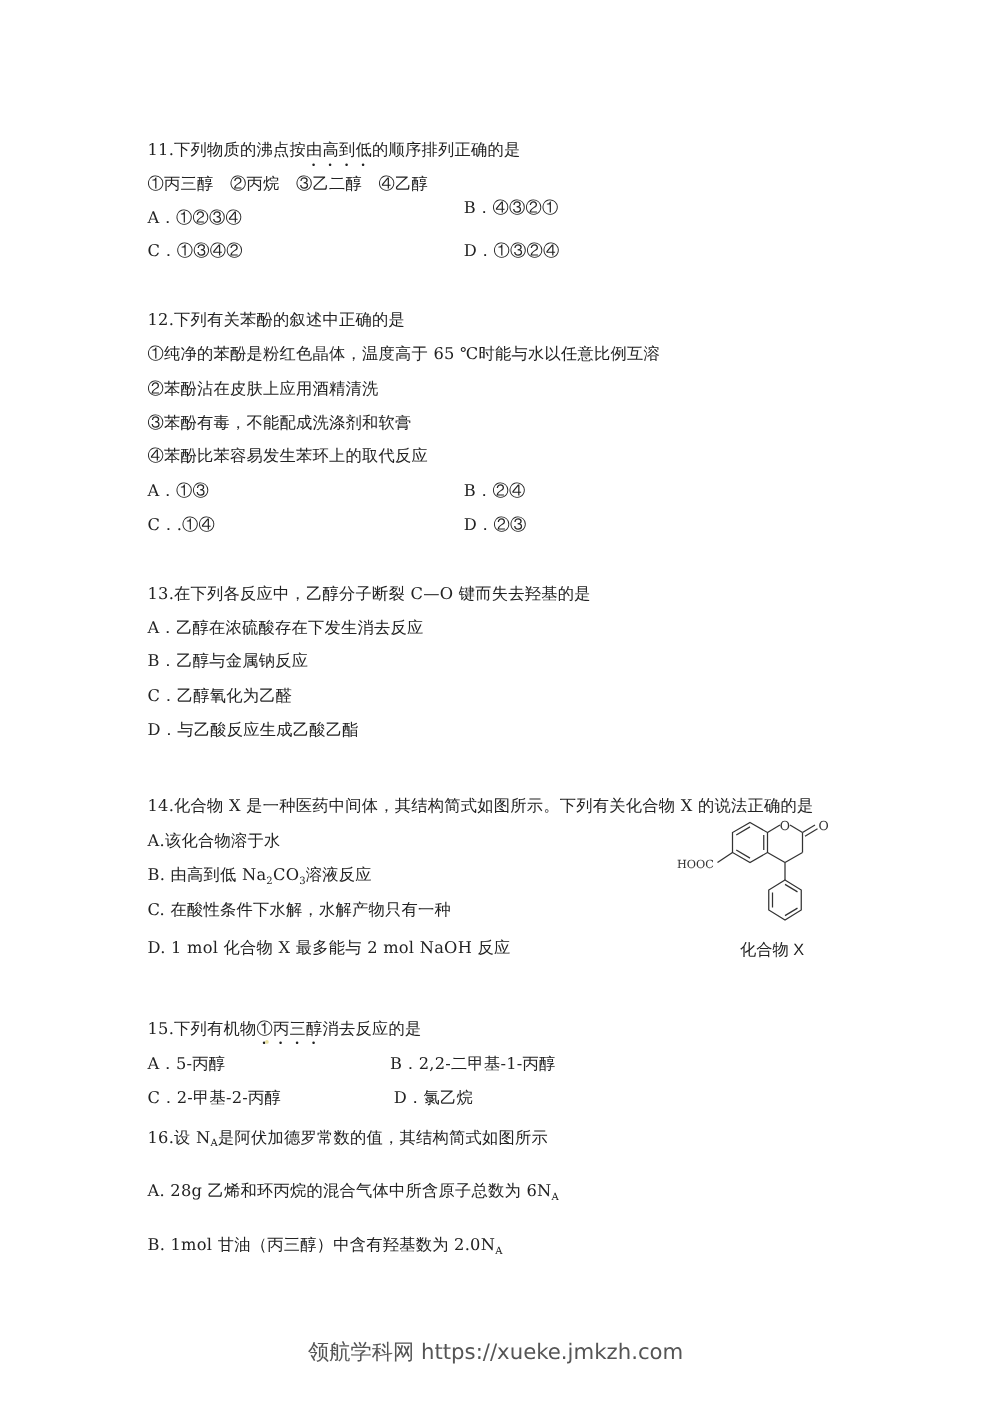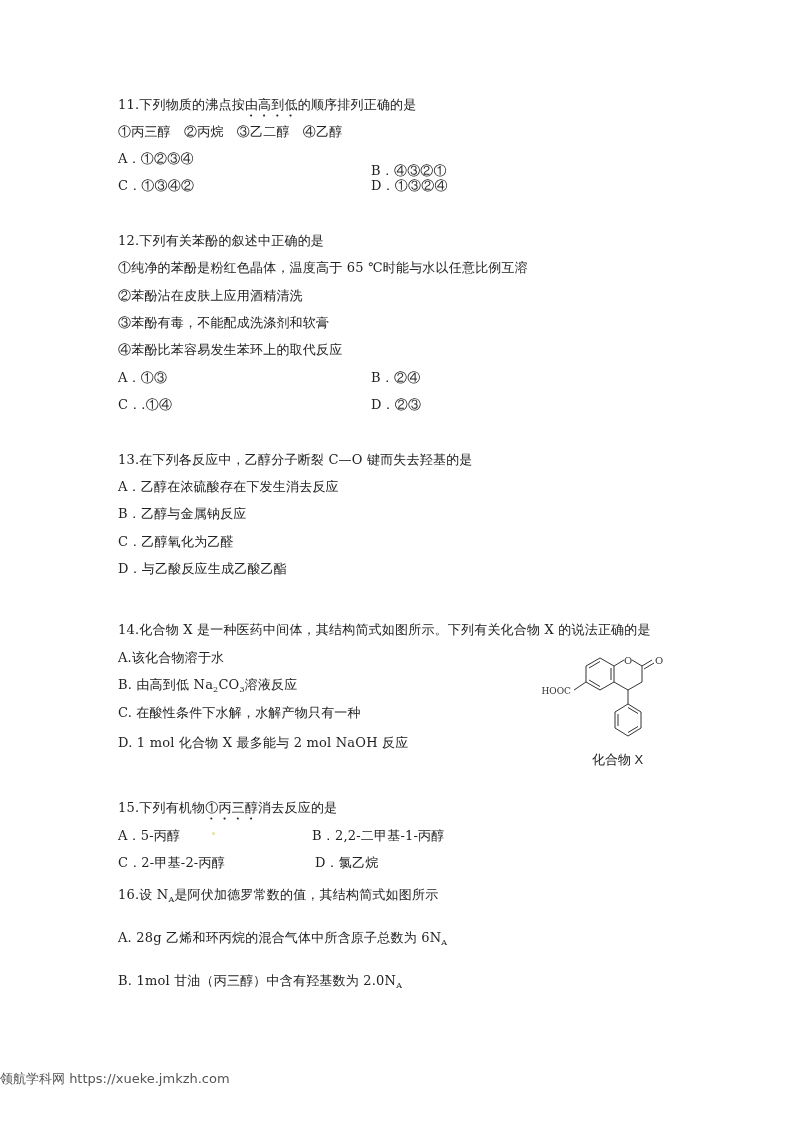--- a/index.html
+++ b/index.html
@@ -5,44 +5,45 @@
     html, body { margin: 0; padding: 0; background: #ffffff; }
     body {
       width: 793px; height: 1122px; position: relative; overflow: hidden;
       font-family: "DejaVu Serif", "Liberation Serif", serif;
       color: #222222;
     }
     .line {
       position: absolute; left: 118px;
       font-size: 13px; line-height: 16px; white-space: nowrap;
       letter-spacing: 0.2px;
+      margin-top: 16px;
     }
     .col2 { left: 371px; }
     .emph { text-emphasis: filled dot; text-emphasis-position: under; -webkit-text-emphasis: filled dot; -webkit-text-emphasis-position: under; }
     sub { font-size: 8px; vertical-align: -3px; line-height: 0; }
     .figure {
       position: absolute; left: 538px; top: 650px; width: 140px; height: 125px;
     }
     .fig-caption {
       position: absolute; left: 592px; top: 751px; font-size: 13px;
       font-family: Liberation Sans, sans-serif; white-space: nowrap;
     }
     .footer {
-      position: absolute; left: 0; width: 793px; top: 1070px; text-align: left;
-      font-family: "DejaVu Sans", "Liberation Sans", sans-serif; font-size: 13px; color: #555555;
+      position: absolute; left: 0; width: 793px; top: 1070px; text-align: center;
+      font-family: "DejaVu Sans", "Liberation Sans", sans-serif; font-size: 17px; color: #555555;
     }
     .dot-mark { position: absolute; left: 212px; top: 832px; width: 3px; height: 3px; background: #e8e0a0; border-radius: 50%; }
   </style>
 </head>
 <body>
 
 <div class="line" style="top:97px"><span>11.下列物质的沸点按</span><span class="emph">由高到低</span><span>的顺序排列正确的是</span></div>
 <div class="line" style="top:124px">①丙三醇　②丙烷　③乙二醇　④乙醇</div>
 <div class="line" style="top:151px">A．①②③④</div>
-<div class="line col2" style="top:163px">B．④③②①</div>
+<div class="line col2" style="top:143px">B．④③②①</div>
 <div class="line" style="top:178px">C．①③④②</div>
 <div class="line col2" style="top:178px">D．①③②④</div>
 
 <div class="line" style="top:233px">12.下列有关苯酚的叙述中正确的是</div>
 <div class="line" style="top:260px">①纯净的苯酚是粉红色晶体，温度高于 65 ℃时能与水以任意比例互溶</div>
 <div class="line" style="top:288px">②苯酚沾在皮肤上应用酒精清洗</div>
 <div class="line" style="top:315px">③苯酚有毒，不能配成洗涤剂和软膏</div>
 <div class="line" style="top:342px">④苯酚比苯容易发生苯环上的取代反应</div>
 <div class="line" style="top:370px">A．①③</div>
 <div class="line col2" style="top:370px">B．②④</div>

